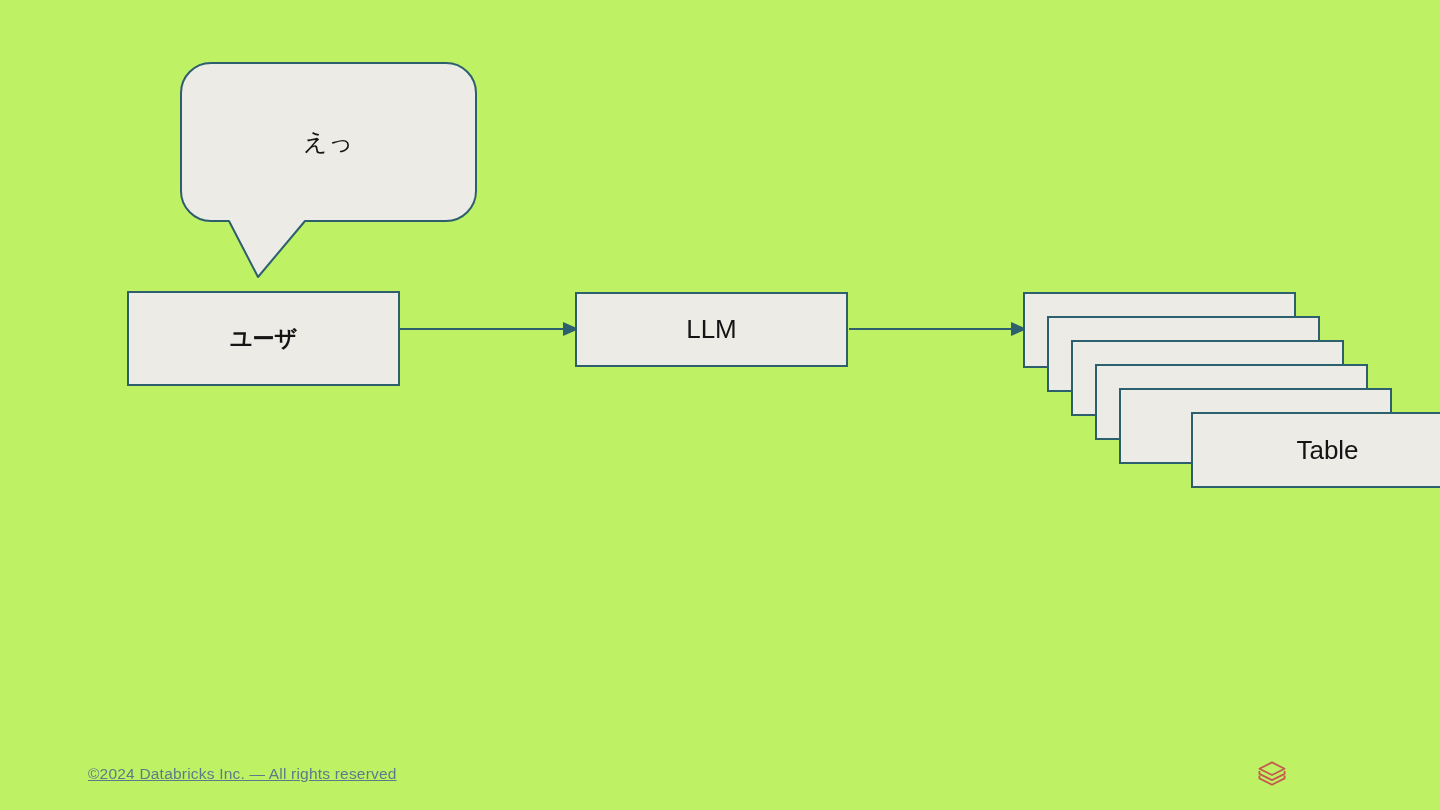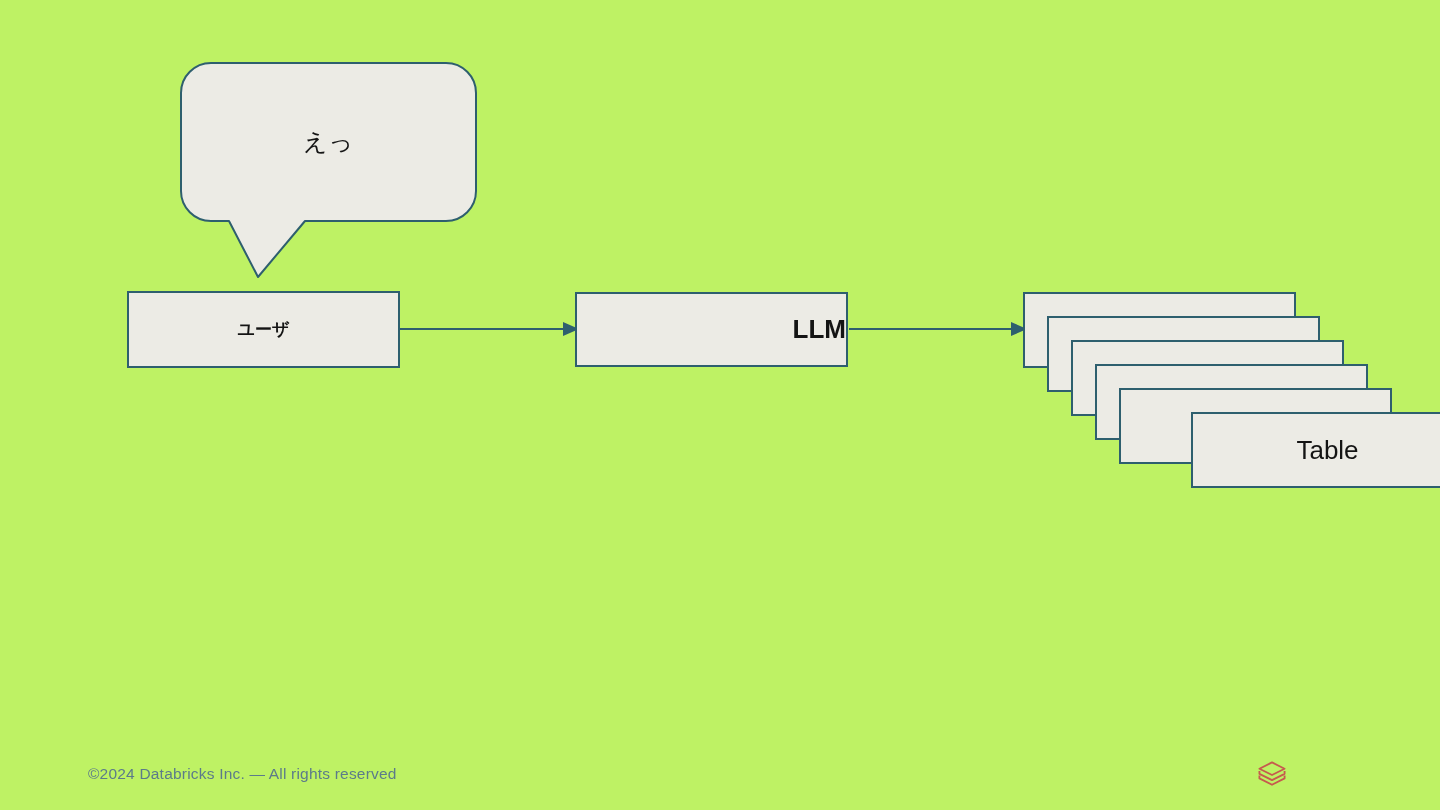--- a/index.html
+++ b/index.html
@@ -30,38 +30,39 @@
     letter-spacing: 1px;
   }
   .node {
     position: absolute;
     width: 273px; height: 76px;
     background: #ecebe5;
     border: 2px solid #2e5f6e;
     display: flex; align-items: center; justify-content: center;
     color: #141414;
   }
-  .node-user { left: 127px; top: 291px; height: 77px; font-size: 17px; font-weight: 700; }
-  .node-llm  { left: 575px; top: 292px; height: 75px; font-size: 26px; font-weight: 700; justify-content: flex-end; }
+  .node-user { left: 127px; top: 291px; height: 95px; font-size: 22px; font-weight: 700; }
+  .node-llm  { left: 575px; top: 292px; height: 75px; font-size: 26px; font-weight: 400; }
   .stack-layer {
     position: absolute;
     width: 273px; height: 76px;
     background: #ecebe5;
     border: 2px solid #2e5f6e;
   }
   .stack-front {
     display: flex; align-items: center; justify-content: center;
     font-size: 26px; font-weight: 400; color: #141414; margin-left: 48px;
   }
   .footer {
     position: absolute;
     left: 88px; top: 765px;
     font-size: 15.5px;
     color: #5c7b8a;
     letter-spacing: 0.2px;
+    text-decoration: underline;
   }
   .logo {
     position: absolute;
     left: 1256px; top: 759px;
     width: 32px; height: 32px;
   }
 </style>
 </head>
 <body>
 

